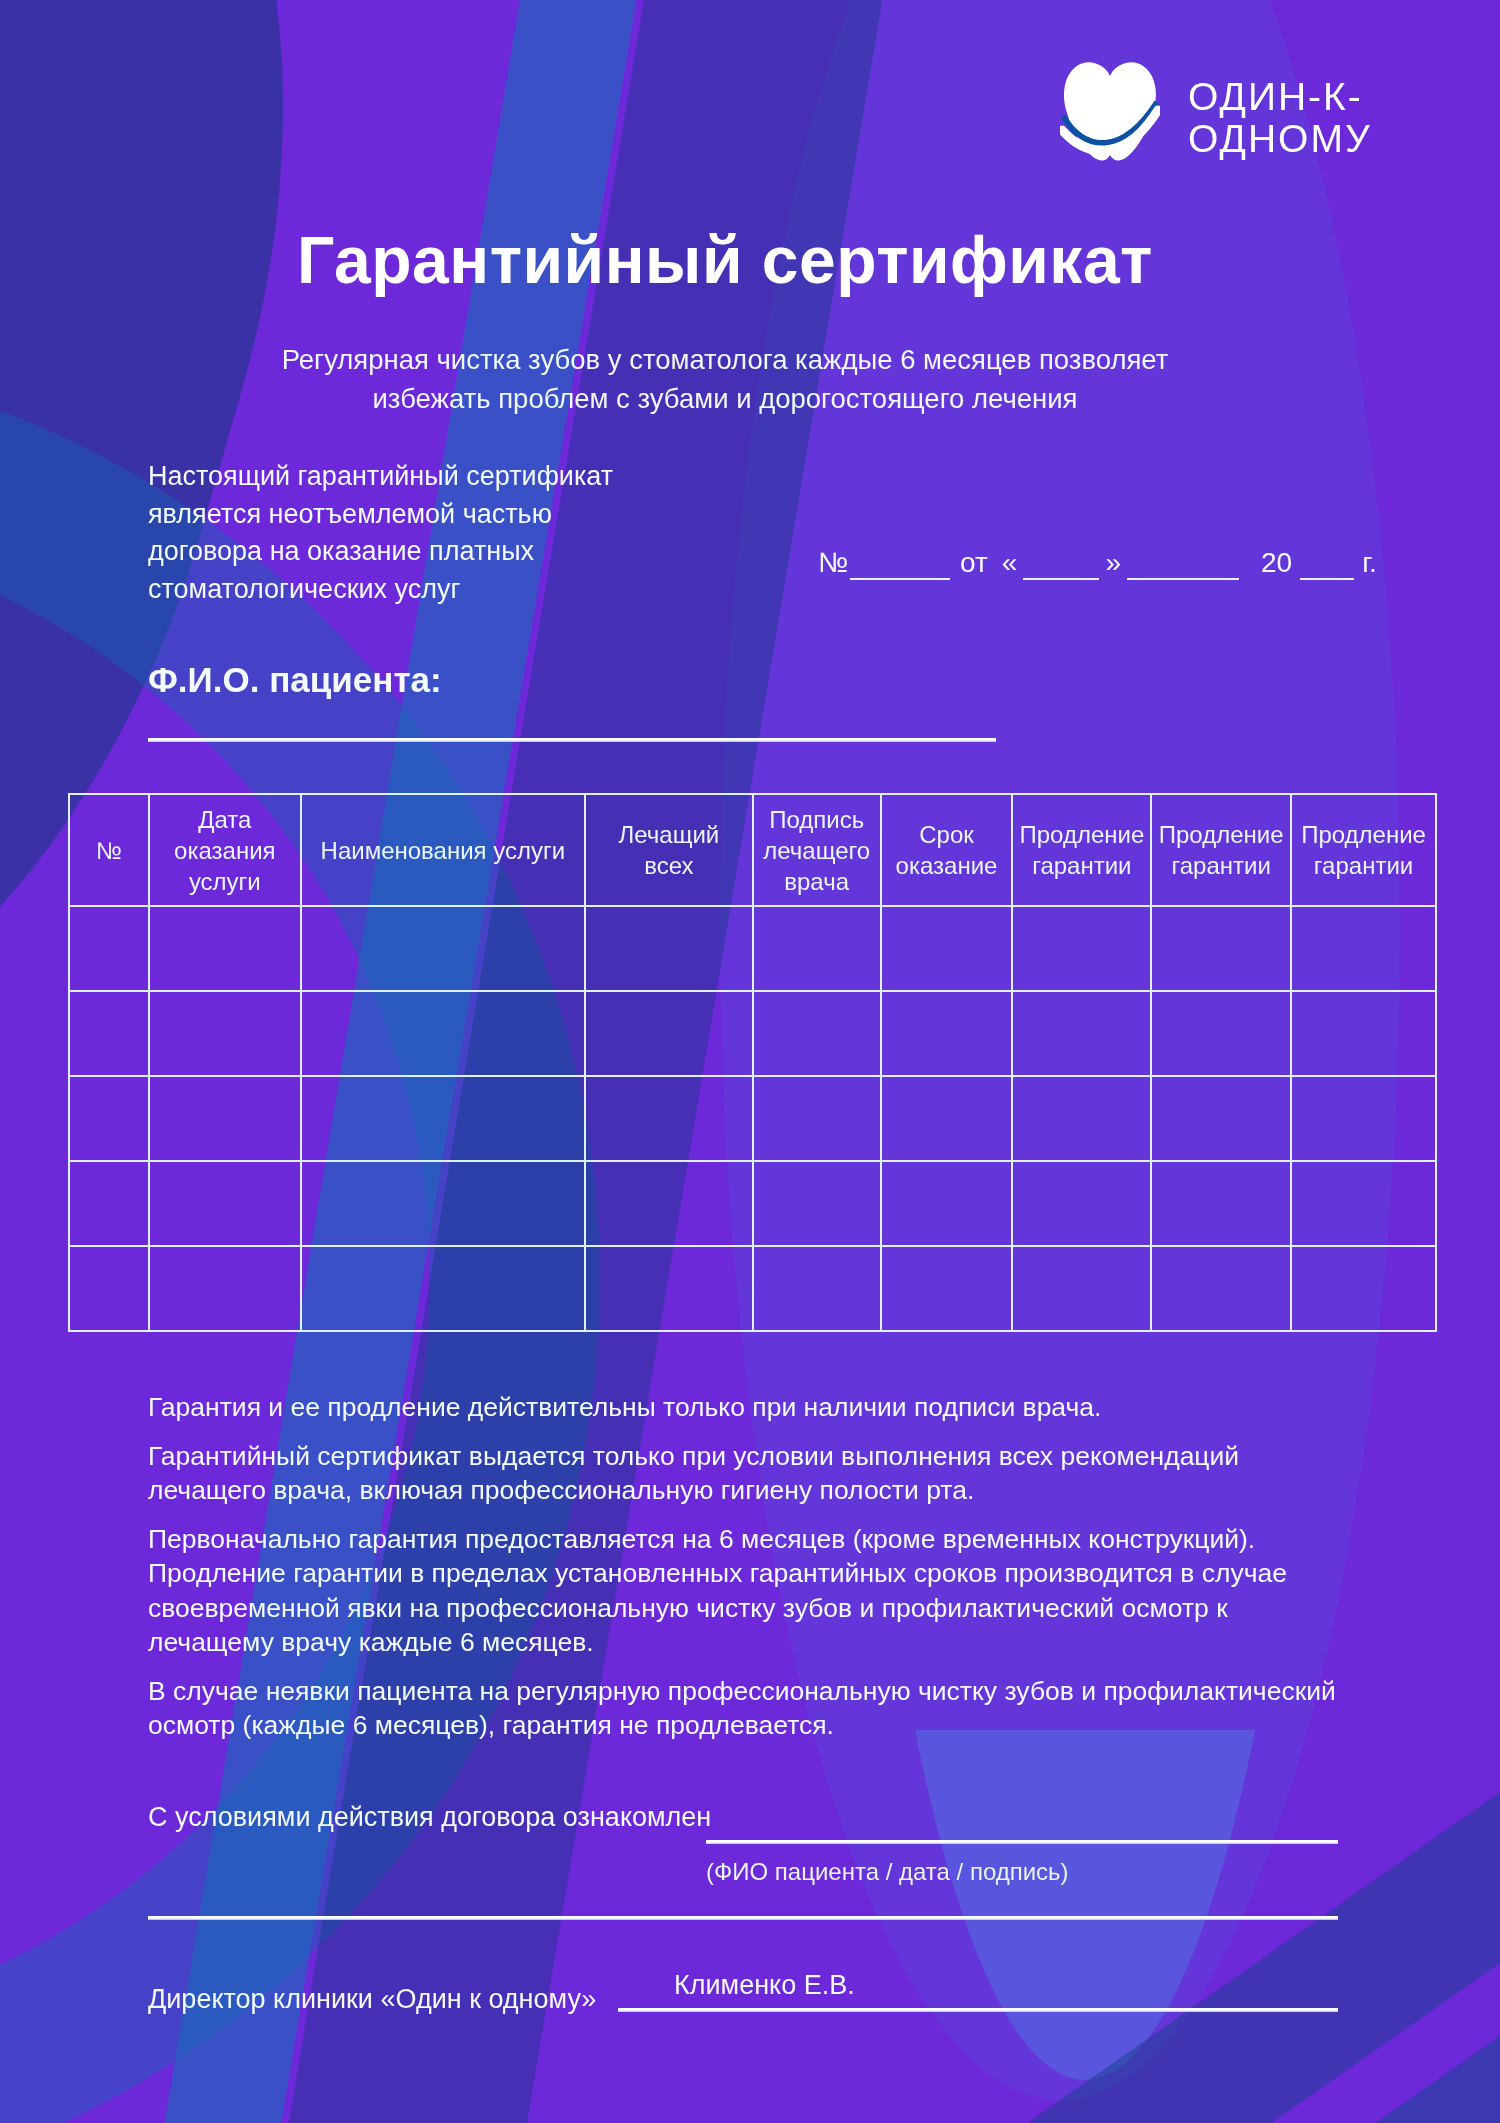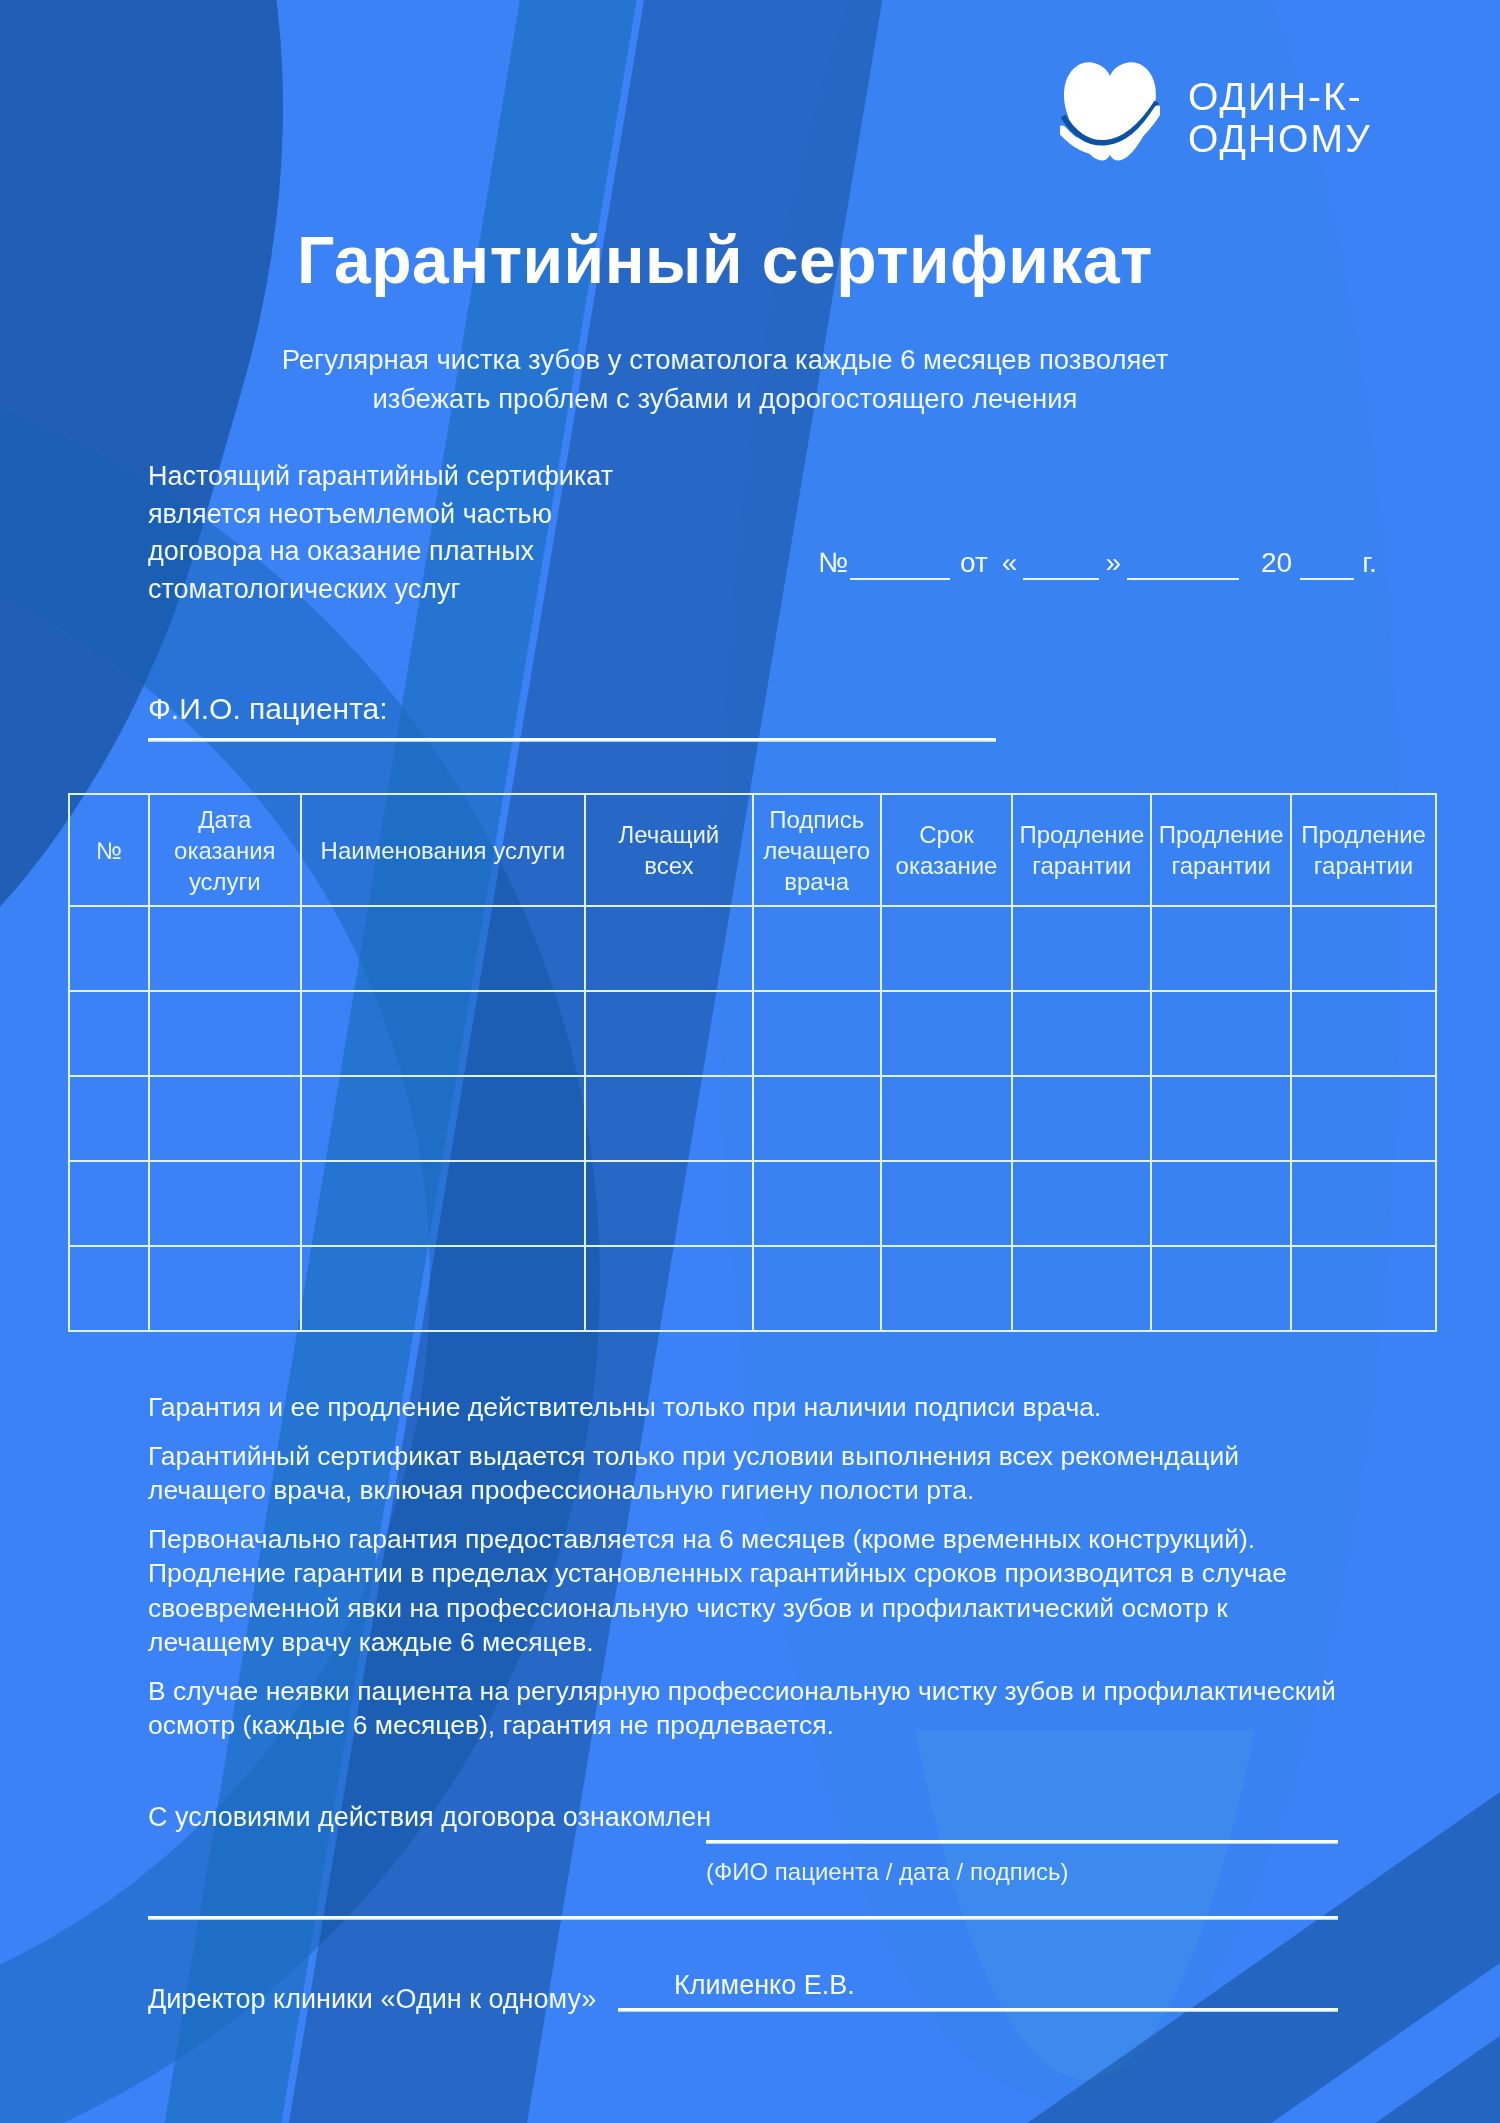--- a/index.html
+++ b/index.html
@@ -1,18 +1,18 @@
 <!DOCTYPE html>
 <html><head>
 <meta charset="utf-8">
 <style>
   html,body{margin:0;padding:0;background:#333;}
   .page{
     position:relative; width:1500px; height:2123px; overflow:hidden;
-    background:#3b82f6;
+    background:#6d28d9;
     font-family:"Liberation Sans", sans-serif;
     color:#F4FBFF;
   }
   
   .bg{position:absolute; inset:0; z-index:0; pointer-events:none;}
   .bg > div{position:absolute;}
   .sw-dark-tl{left:-700px; top:-420px; width:940px; height:1500px;
     background:rgba(7,58,118,0.50); transform:rotate(16deg); border-radius:0 45% 45% 0;}
   .sw-lens{left:720px; top:-250px; width:680px; height:2350px; border-radius:50%;
     background:rgba(50,138,215,0.14);}
@@ -48,21 +48,21 @@
   .intro{left:148px; top:458px; width:490px; font-size:27px; line-height:37.5px;}
   .numrow{left:818px; top:546px; display:flex; align-items:flex-end;
     font-size:28px; line-height:34px; white-space:nowrap;}
   .numrow .seg{display:inline-block; height:10px;
     border-bottom:2.5px solid #E8F4FB;}
   .s1{width:100px; margin:0 10px 0 2px;}
   .s2{width:76px; margin:0 6px 0 6px;}
   .s3{width:112px; margin:0 22px 0 6px;}
   .s4{width:54px; margin:0 8px 0 8px;}
 
-  .fio-label{left:148px; top:692px; font-size:30px;}
+  .fio-label{left:148px; top:660px; font-size:35px;font-weight:bold;}
   .rule{background:linear-gradient(#FFFFFF 55%, rgba(150,215,245,0.85)); height:4px;}
   .fio-line{left:148px; top:738px; width:848px;}
 
   
   .services-table{left:68px; top:793px; width:1369px; border-collapse:collapse;
     table-layout:fixed; font-size:24px; line-height:31px; color:#EAF6FC;}
   .services-table th, .services-table td{border:2px solid #DFF1F9; font-weight:400;
     text-align:center; vertical-align:middle; padding:4px 6px; box-sizing:border-box;}
   .services-table thead tr{height:112px;}
   .services-table tbody tr{height:85px;}

